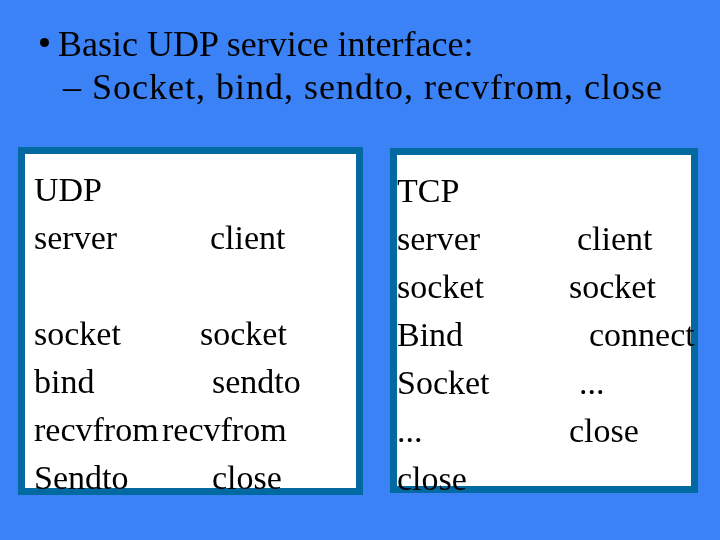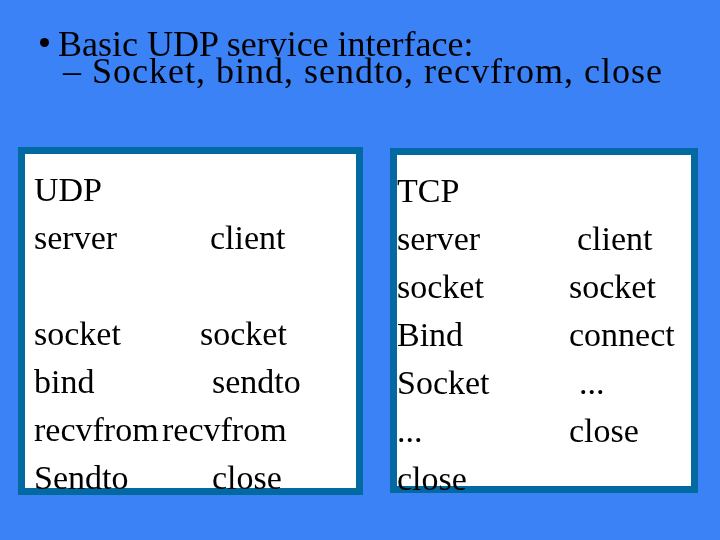--- a/index.html
+++ b/index.html
@@ -34,21 +34,21 @@
     position: absolute;
     left: 58px;
     top: 24px;
     font-size: 36px;
     line-height: 40px;
     white-space: nowrap;
   }
   .subtitle {
     position: absolute;
     left: 63px;
-    top: 51px;
+    top: 67px;
     font-size: 36px;
     line-height: 40px;
     letter-spacing: 1px;
     white-space: nowrap;
   }
   
   .box {
     position: absolute;
     border: 7px solid #0369a1;
     background: #ffffff;
@@ -77,21 +77,21 @@
   }
   .box-udp .row { grid-template-columns: 166px 1fr; }
   .box-tcp .row { grid-template-columns: 172px 1fr; }
   .c1, .c2 { display: block; }
   
   .box-udp .row:nth-child(2) .c2 { margin-left: 10px; }
   .box-udp .row:nth-child(5) .c2 { margin-left: 12px; }
   .box-udp .row:nth-child(6) .c2 { margin-left: -38px; }
   .box-udp .row:nth-child(7) .c2 { margin-left: 12px; }
   .box-tcp .row:nth-child(2) .c2 { margin-left: 8px; }
-  .box-tcp .row:nth-child(4) .c2 { }
+  .box-tcp .row:nth-child(4) .c2 { margin-left: 20px; }
   .box-tcp .row:nth-child(5) .c2 { margin-left: 10px; }
 </style>
 </head>
 <body>
 
 <div class="slide">
 
   <span class="bullet"></span>
   <div class="title">Basic UDP service interface:</div>
   <div class="subtitle">– Socket, bind, sendto, recvfrom, close</div>

